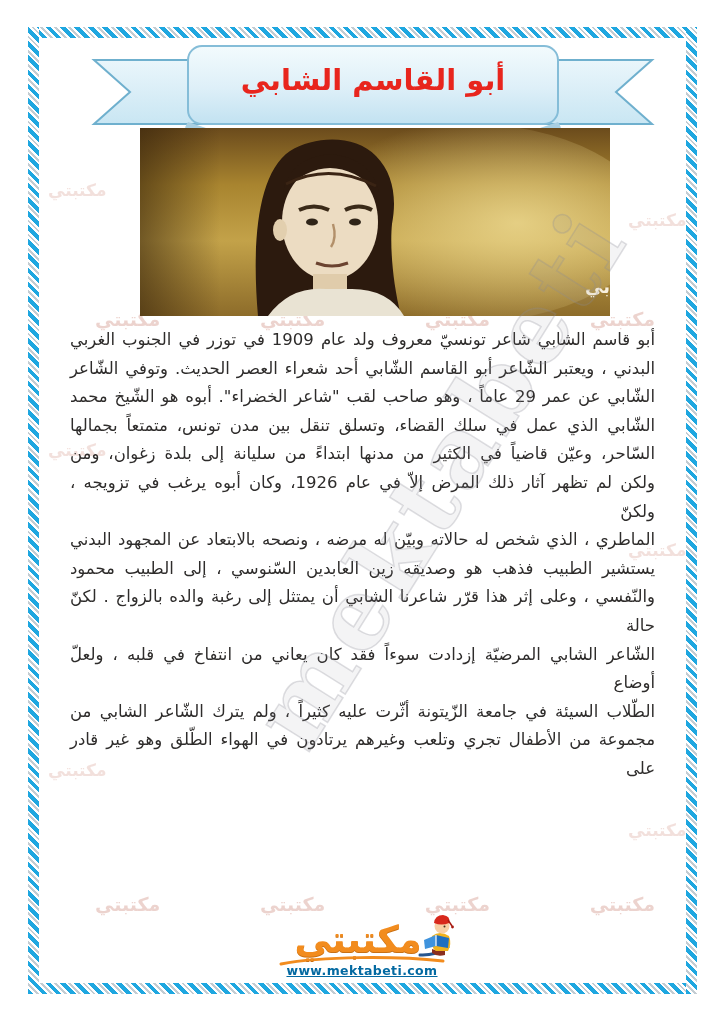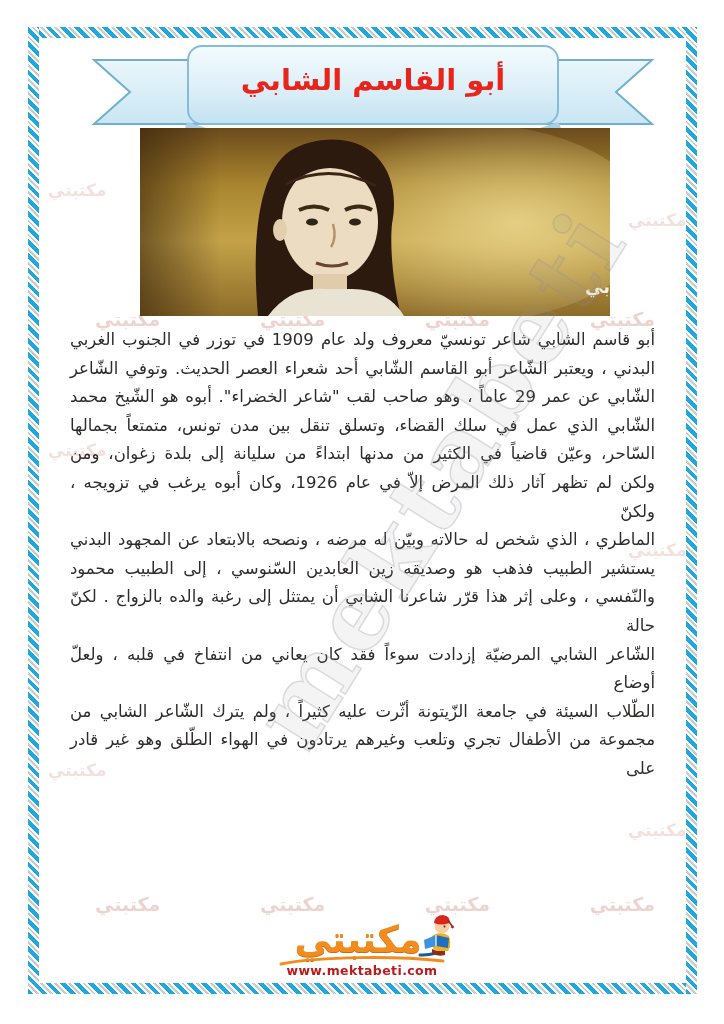--- a/index.html
+++ b/index.html
@@ -45,21 +45,21 @@
              z-index:3; pointer-events:none; font-family:"DejaVu Serif", serif; }
 
   
   .site-logo { position:absolute; left:0; right:0; top:920px; z-index:2;
                display:flex; flex-direction:column; align-items:center; }
   .logo-row { position:relative; display:flex; align-items:flex-start; direction:ltr; margin-left:30px; }
   .logo-name { direction:rtl; color:#f28c1e; font-weight:bold; font-size:37px; line-height:40px;
                text-shadow:0 1px 0 #c96f12; }
   .logo-boy { margin-left:-4px; margin-top:-6px; }
   .logo-swoosh { margin-top:-6px; }
-  .site-url { color:#b91c1c; font-size:12.5px; font-weight:bold; letter-spacing:.4px; margin-top:-3px; }
+  .site-url { color:#0369a1; font-size:12.5px; font-weight:bold; letter-spacing:.4px; margin-top:-3px;text-decoration:underline; }
 
   .content { position:relative; z-index:2; }
 </style>
 </head>
 <body>
 
 <div class="page">
 
   <div class="frame top"></div>
   <div class="frame bottom"></div>

